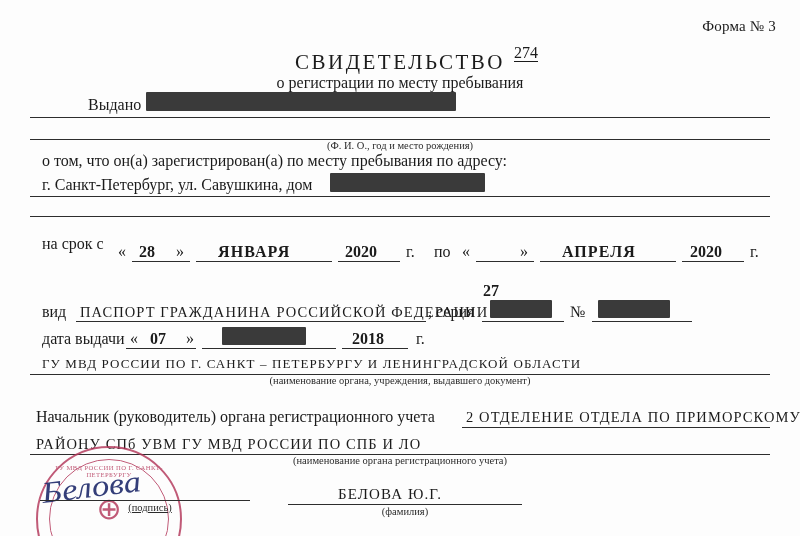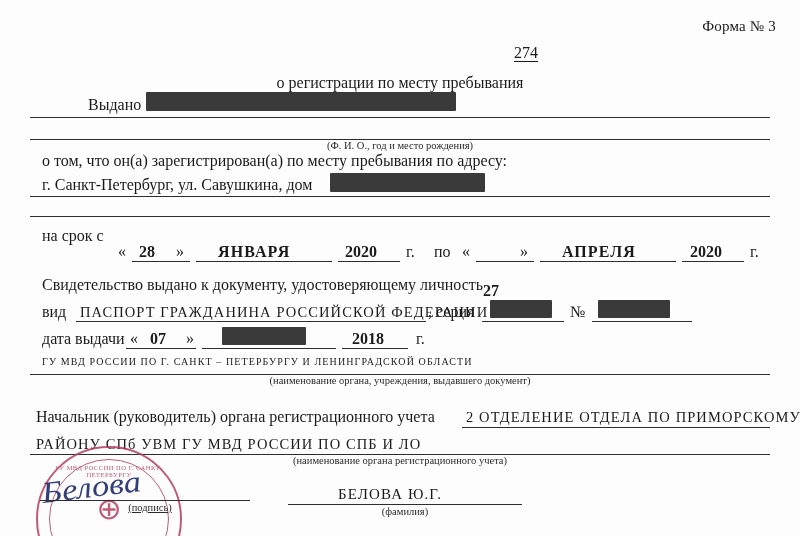--- a/index.html
+++ b/index.html
@@ -135,59 +135,59 @@
     opacity: 0.9;
   }
 </style>
 </head>
 <body>
 
 <div class="page">
 
   <div class="form-no">Форма № 3</div>
 
+  <div class="title">СВИДЕТЕЛЬСТВО</div>
   <div class="cert-number">274</div>
   <div class="subtitle">о регистрации по месту пребывания</div>
 
   <div class="row" style="top:96px; left:88px;">Выдано</div>
   <div class="redact" style="left:146px; top:92px; width:310px; height:19px;"></div>
   <div class="rule" style="left:30px; top:117px; width:740px;"></div>
 
   <div class="rule" style="left:30px; top:139px; width:740px;"></div>
   <div class="caption" style="top:140px;">(Ф. И. О., год и место рождения)</div>
 
   <div class="row" style="top:152px; left:42px;">о том, что он(а) зарегистрирован(а) по месту пребывания по адресу:</div>
 
   <div class="row" style="top:176px; left:42px;">г. Санкт-Петербург, ул. Савушкина, дом</div>
   <div class="redact" style="left:330px; top:173px; width:155px; height:19px;"></div>
   <div class="rule" style="left:30px; top:196px; width:740px;"></div>
   <div class="rule" style="left:30px; top:216px; width:740px;"></div>
 
-  <div class="row" style="top:227px; left:42px;">на срок с</div>
+  <div class="row" style="top:235px; left:42px;">на срок с</div>
   <div class="row" style="top:243px; left:118px;">«</div>
   <div class="row bold-val" style="top:243px; left:139px;">28</div>
   <div class="row" style="top:243px; left:176px;">»</div>
   <div class="rule" style="left:132px; top:261px; width:58px;"></div>
   <div class="row bold-val spaced" style="top:243px; left:218px;">ЯНВАРЯ</div>
   <div class="rule" style="left:196px; top:261px; width:136px;"></div>
   <div class="row bold-val" style="top:243px; left:345px;">2020</div>
   <div class="rule" style="left:338px; top:261px; width:62px;"></div>
   <div class="row" style="top:243px; left:406px;">г.</div>
   <div class="row" style="top:243px; left:434px;">по</div>
   <div class="row" style="top:243px; left:462px;">«</div>
   <div class="row bold-val" style="top:243px; left:483px;margin-top:39px;">27</div>
   <div class="row" style="top:243px; left:520px;">»</div>
   <div class="rule" style="left:476px; top:261px; width:58px;"></div>
   <div class="row bold-val spaced" style="top:243px; left:562px;">АПРЕЛЯ</div>
   <div class="rule" style="left:540px; top:261px; width:136px;"></div>
   <div class="row bold-val" style="top:243px; left:690px;">2020</div>
   <div class="rule" style="left:682px; top:261px; width:62px;"></div>
   <div class="row" style="top:243px; left:750px;">г.</div>
 
-  <div class="row" style="top:276px; left:42px;">Свидетельство выдано к документу, удостоверяющему личность</div>
 
   <div class="row" style="top:303px; left:42px;">вид</div>
   <div class="row spaced" style="top:304px; left:80px; font-size:14.5px;">ПАСПОРТ ГРАЖДАНИНА РОССИЙСКОЙ ФЕДЕРАЦИИ</div>
   <div class="rule" style="left:76px; top:321px; width:350px;"></div>
   <div class="row" style="top:303px; left:428px;">, серия</div>
   <div class="redact" style="left:490px; top:300px; width:62px; height:18px;"></div>
   <div class="rule" style="left:482px; top:321px; width:82px;"></div>
   <div class="row" style="top:303px; left:570px;">№</div>
   <div class="redact" style="left:598px; top:300px; width:72px; height:18px;"></div>
   <div class="rule" style="left:592px; top:321px; width:100px;"></div>
@@ -196,21 +196,21 @@
   <div class="row" style="top:330px; left:130px;">«</div>
   <div class="row bold-val" style="top:330px; left:150px;">07</div>
   <div class="row" style="top:330px; left:186px;">»</div>
   <div class="rule" style="left:126px; top:348px; width:70px;"></div>
   <div class="redact" style="left:222px; top:327px; width:84px; height:18px;"></div>
   <div class="rule" style="left:202px; top:348px; width:134px;"></div>
   <div class="row bold-val" style="top:330px; left:352px;">2018</div>
   <div class="rule" style="left:342px; top:348px; width:66px;"></div>
   <div class="row" style="top:330px; left:416px;">г.</div>
 
-  <div class="row spaced" style="top:356px; left:42px; font-size:10px;">ГУ  МВД  РОССИИ  ПО  Г. САНКТ – ПЕТЕРБУРГУ  И  ЛЕНИНГРАДСКОЙ ОБЛАСТИ</div>
+  <div class="row spaced" style="top:356px; left:42px; font-size:13px;">ГУ  МВД  РОССИИ  ПО  Г. САНКТ – ПЕТЕРБУРГУ  И  ЛЕНИНГРАДСКОЙ ОБЛАСТИ</div>
   <div class="rule" style="left:30px; top:374px; width:740px;"></div>
   <div class="caption" style="top:375px;">(наименование органа, учреждения, выдавшего документ)</div>
 
   <div class="row" style="top:408px; left:36px;">Начальник (руководитель) органа регистрационного учета</div>
   <div class="row spaced" style="top:409px; left:466px; font-size:14.5px;">2 ОТДЕЛЕНИЕ ОТДЕЛА  ПО ПРИМОРСКОМУ</div>
   <div class="rule" style="left:462px; top:427px; width:308px;"></div>
   <div class="row spaced" style="top:436px; left:36px; font-size:14.5px;">РАЙОНУ СПб УВМ  ГУ  МВД РОССИИ  ПО СПБ  И  ЛО</div>
   <div class="rule" style="left:30px; top:454px; width:740px;"></div>
   <div class="caption" style="top:455px;">(наименование органа регистрационного учета)</div>
 

